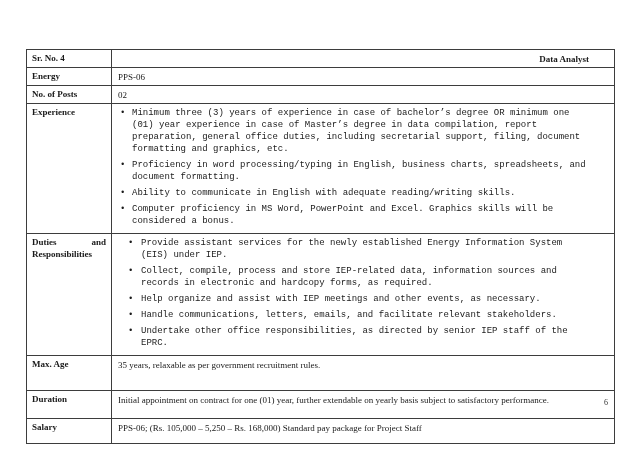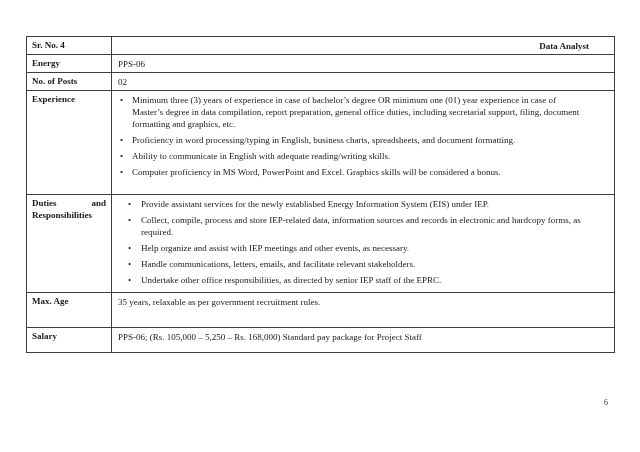--- a/index.html
+++ b/index.html
@@ -13,21 +13,21 @@
   }
   .page {
     position: relative;
     width: 640px;
     height: 452px;
     background: #ffffff;
   }
   table.job-table {
     position: absolute;
     left: 26px;
-    top: 36px;
+    top: 49px;
     width: 588px;
     border-collapse: collapse;
     table-layout: fixed;
     font-size: 9px;
     line-height: 12px;
     border-radius: 24px;
   }
   table.job-table col.c-label { width: 85px; }
   table.job-table col.c-value { width: 503px; }
   table.job-table td {
@@ -47,20 +47,21 @@
   tr.r-sm   { height: 17px; }
   tr.r-exp  { height: 104px; }
   tr.r-dut  { height: 89px; }
   tr.r-age  { height: 35px; }
   tr.r-dur  { height: 28px; }
   tr.r-sal  { height: 25px; }
   ul.bullets {
     list-style: none;
     margin: 0;
     padding: 0;
+    font-family: Liberation Mono, monospace;
   }
   ul.bullets li {
     position: relative;
     padding-left: 14px;
     margin-bottom: 4px;
   }
   ul.bullets li::before {
     content: "\2022";
     position: absolute;
     left: 2px;
@@ -120,20 +121,24 @@
               <li>Help organize and assist with IEP meetings and other events, as necessary.</li>
               <li>Handle communications, letters, emails, and facilitate relevant stakeholders.</li>
               <li>Undertake other office responsibilities, as directed by senior IEP staff of the EPRC.</li>
             </ul>
         </td>
       </tr>
       <tr class="r-age">
         <td class="label-cell">Max. Age</td>
         <td class="value-cell">35 years, relaxable as per government recruitment rules.</td>
       </tr>
+      <tr class="r-dur">
+        <td class="label-cell">Duration</td>
+        <td class="value-cell">Initial appointment on contract for one (01) year, further extendable on yearly basis subject to satisfactory performance.</td>
+      </tr>
       <tr class="r-sal">
         <td class="label-cell">Salary</td>
         <td class="value-cell">PPS-06; (Rs. 105,000 – 5,250 – Rs. 168,000) Standard pay package for Project Staff</td>
       </tr>
     </tbody>
   </table>
 
   <div class="page-number">6</div>
 
 </div>

